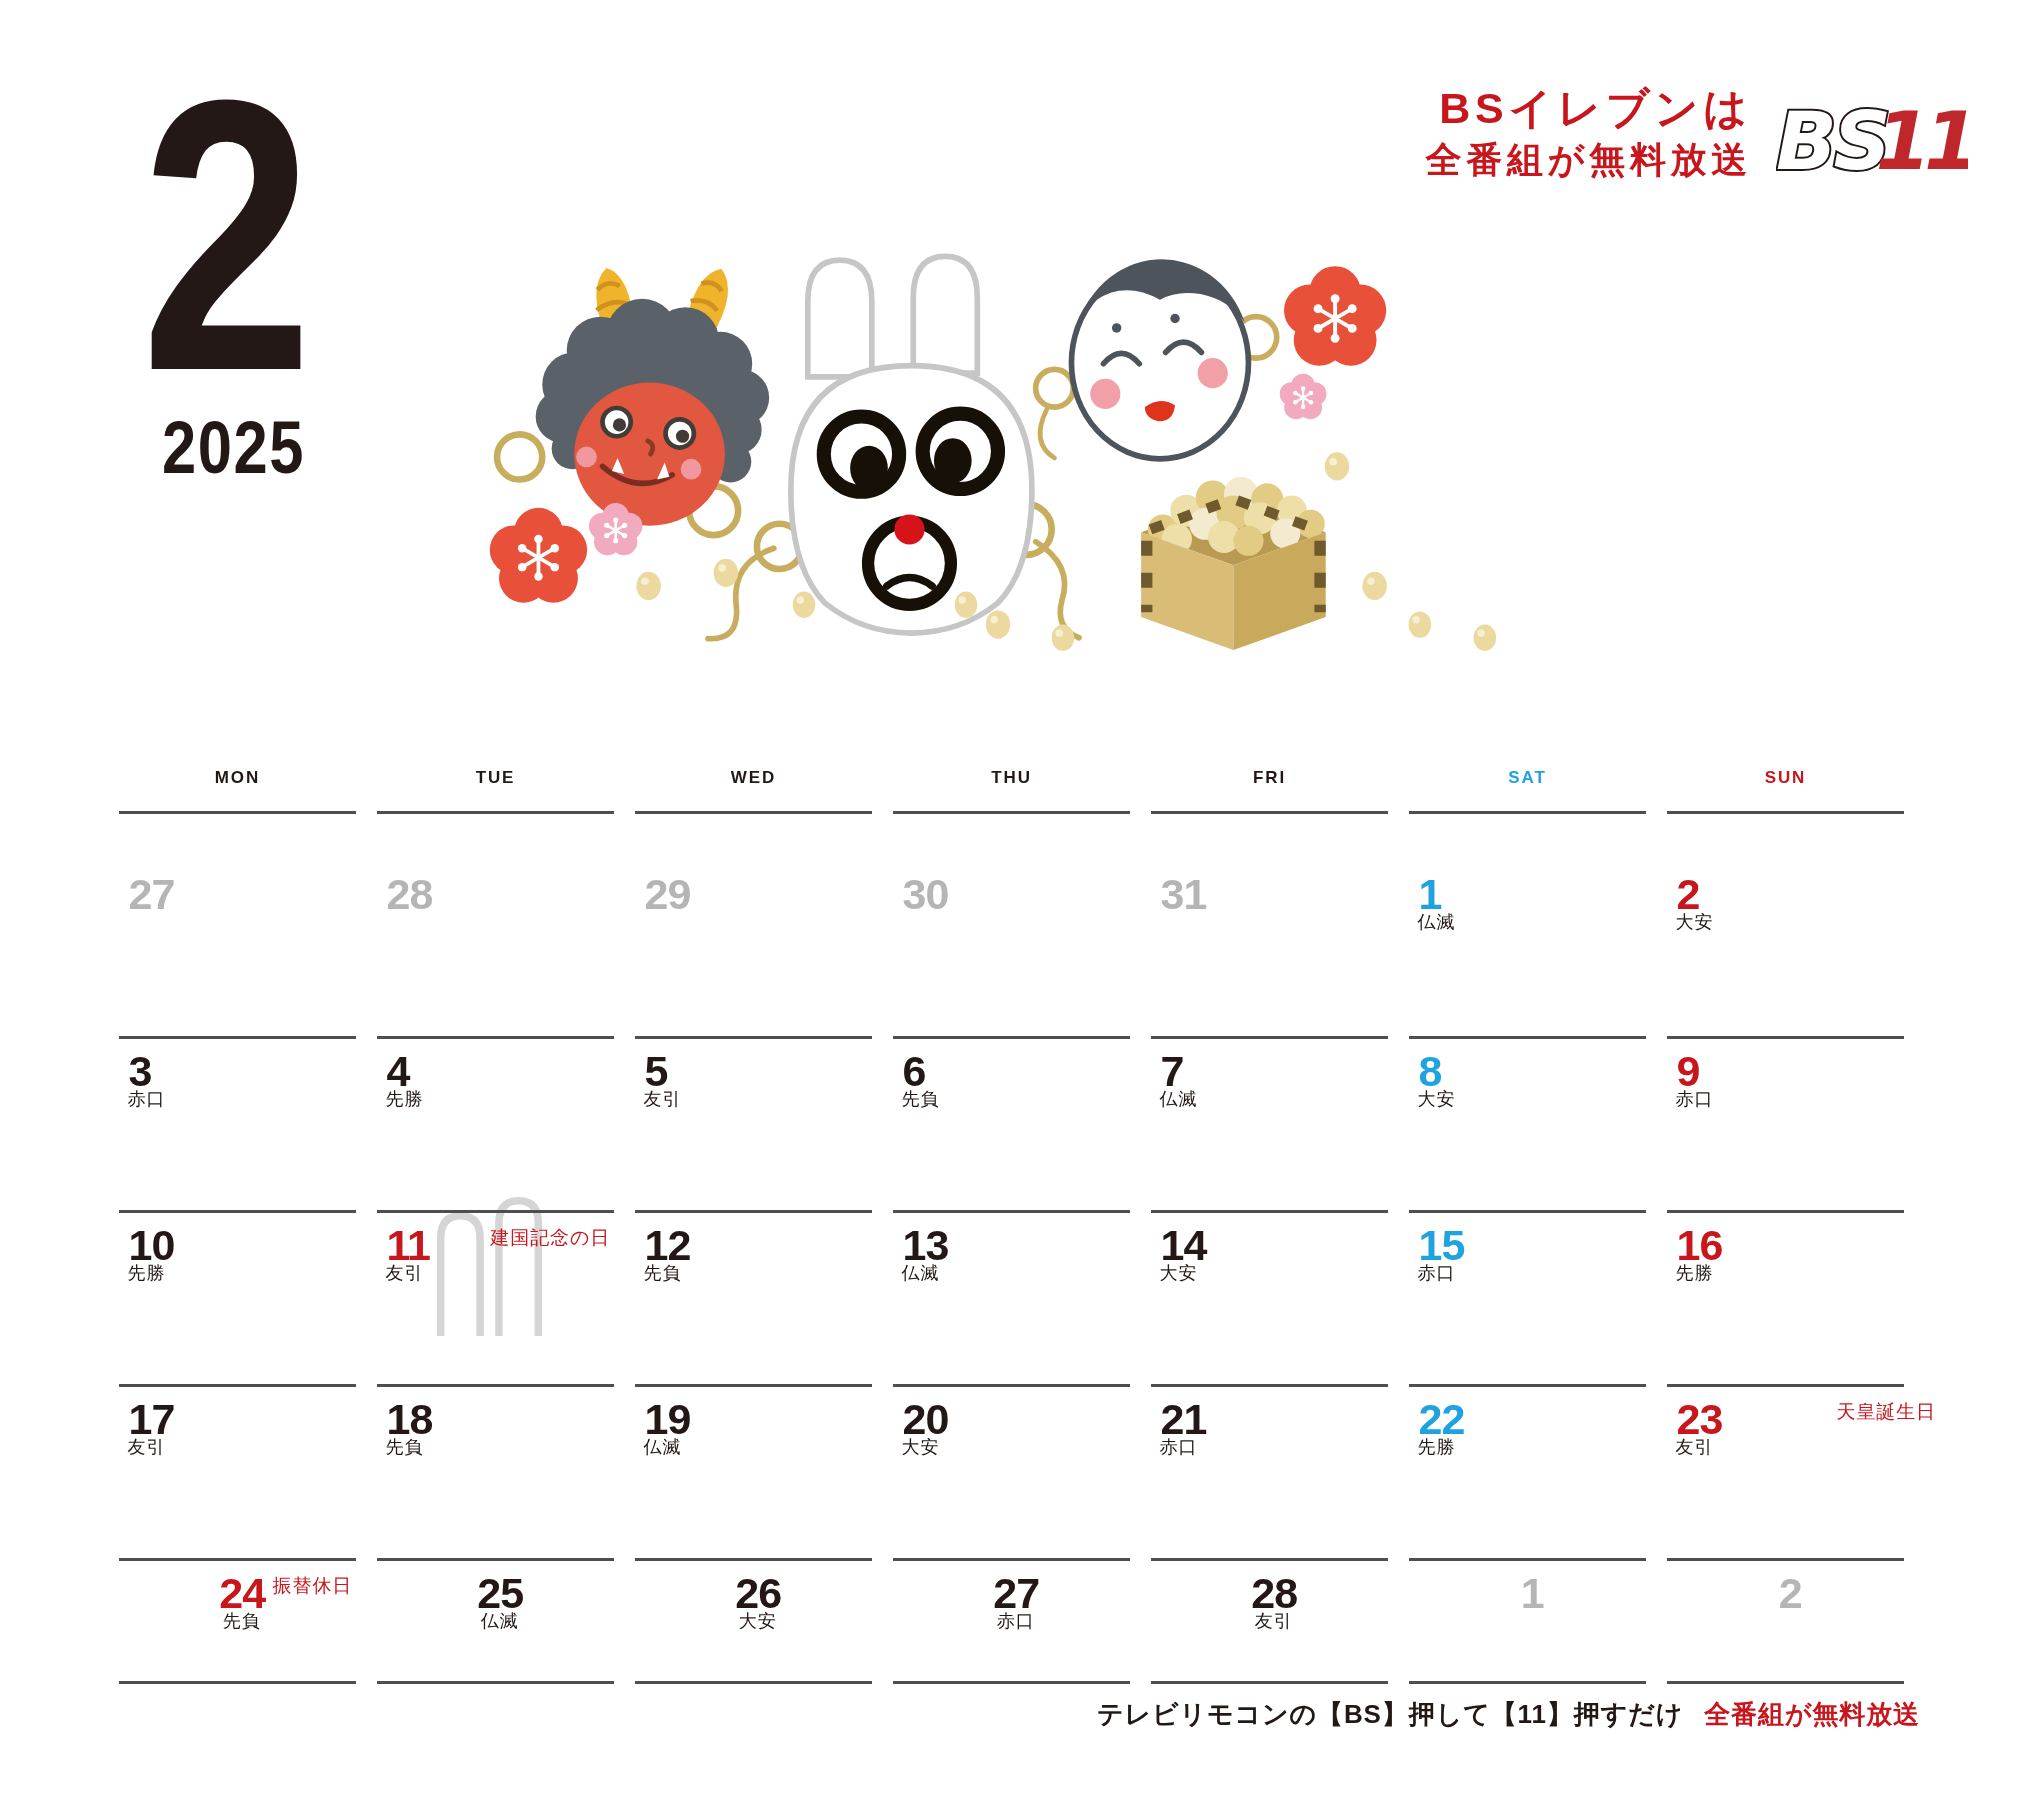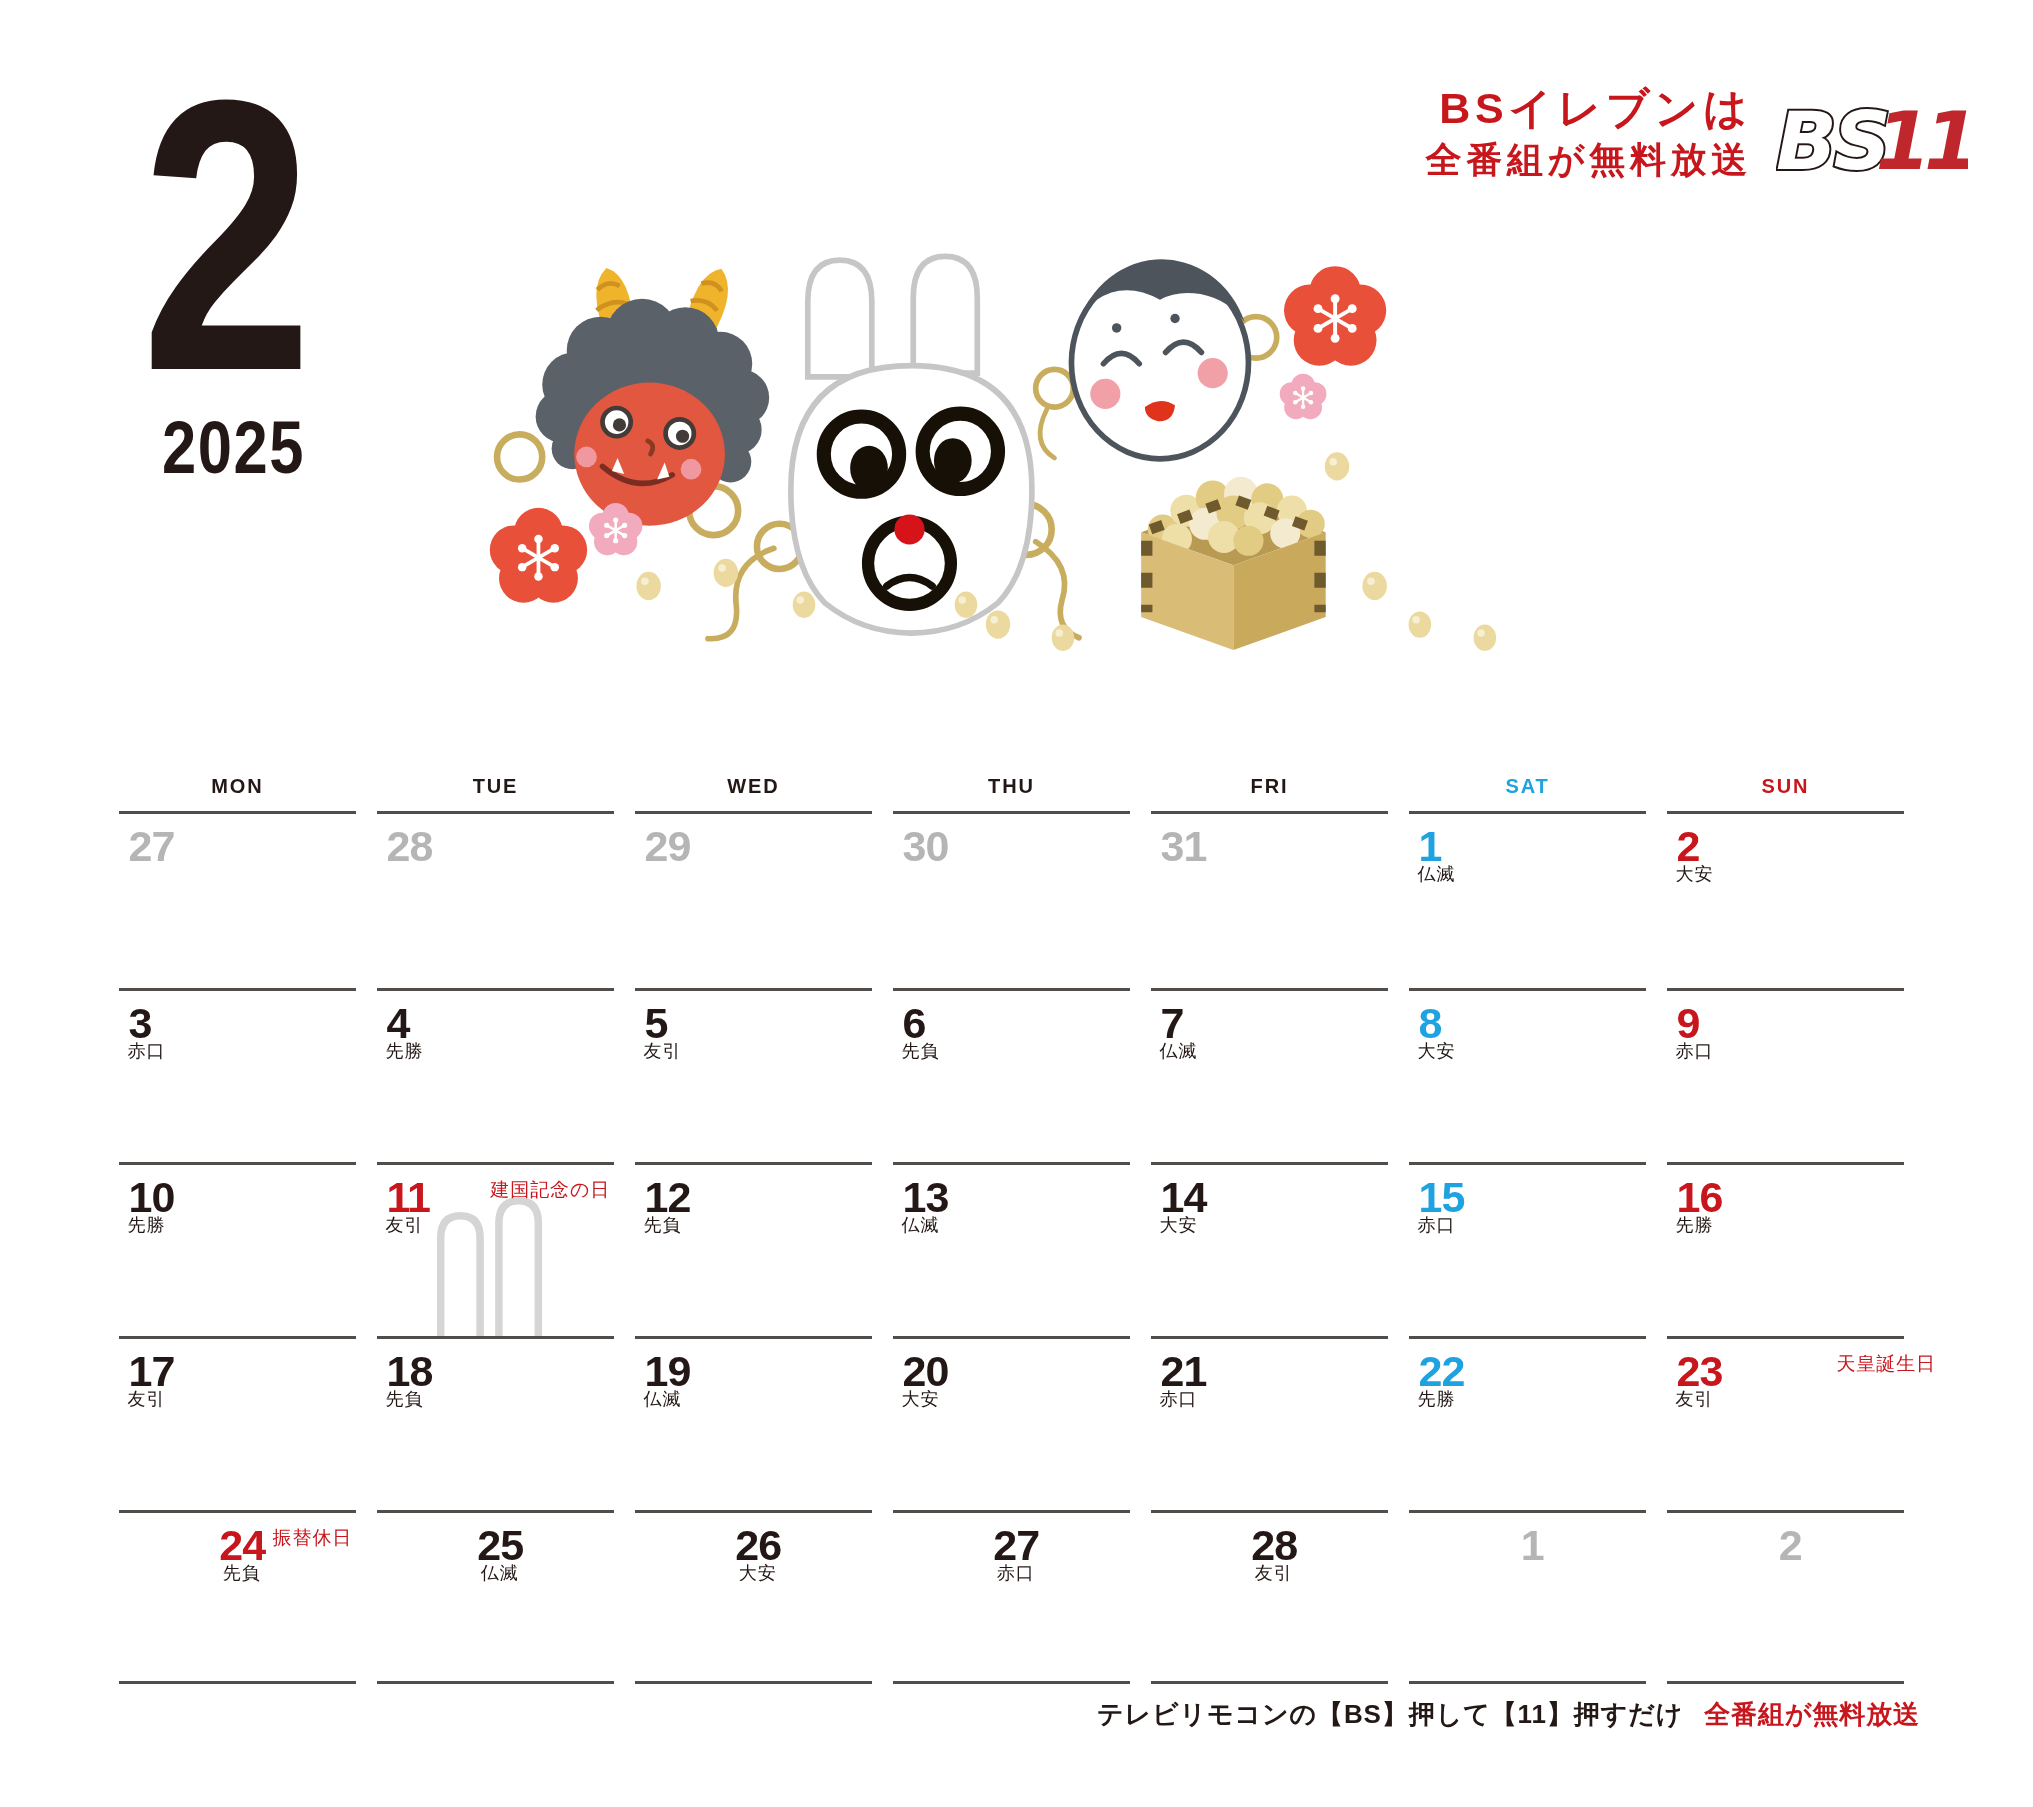--- a/index.html
+++ b/index.html
@@ -20,24 +20,24 @@
   .lg-bs{fill:#fff;stroke:var(--ink);stroke-width:4.5;paint-order:stroke;letter-spacing:-4px;}
   .lg-11{fill:var(--logo-red);letter-spacing:-8px;}
   
   .illust{position:absolute;left:433px;top:179px;}
   .ears-wm{position:absolute;left:414px;top:1167px;}
   
   .cal{position:absolute;left:119px;top:753px;display:grid;
        grid-template-columns:repeat(7,237px);column-gap:21px;
        grid-template-rows:61px repeat(5,174px);}
   .hd{border-bottom:3.8px solid var(--line);display:flex;align-items:flex-end;justify-content:center;
-      font-size:20px;font-weight:bold;letter-spacing:1.9px;color:var(--ink);padding-bottom:13px;box-sizing:border-box;}
+      font-size:17px;font-weight:bold;letter-spacing:1.9px;color:var(--ink);padding-bottom:23px;box-sizing:border-box;}
   .hd.sat{color:var(--blue);}
   .hd.sun{color:var(--red);}
-  .cell{position:relative;box-sizing:border-box;}
+  .cell{position:relative;box-sizing:border-box;margin-top:48px;}
   .cell.bt{border-top:3.8px solid var(--line);}
   .cell.bb{border-bottom:3.8px solid var(--line);text-align:center;}
   .num{font-size:43px;font-weight:bold;line-height:43px;padding:11.3px 0 0 9.4px;letter-spacing:-0.9px;}
   .rokuyo{font-size:18px;line-height:18px;padding-left:8.5px;margin-top:-3.8px;color:var(--ink);letter-spacing:0.9px;}
   .c-ink{color:var(--ink);} .c-red{color:var(--red);} .c-blue{color:var(--blue);} .c-gray{color:var(--gray-date);}
   .holiday{position:absolute;top:15px;right:3.8px;font-size:19px;line-height:1;color:var(--red);
            letter-spacing:0.9px;white-space:nowrap;}
   .holiday.out{right:-32px;}
   
   .footer{position:absolute;right:114px;top:1697px;font-size:26px;font-weight:bold;letter-spacing:0.9px;

